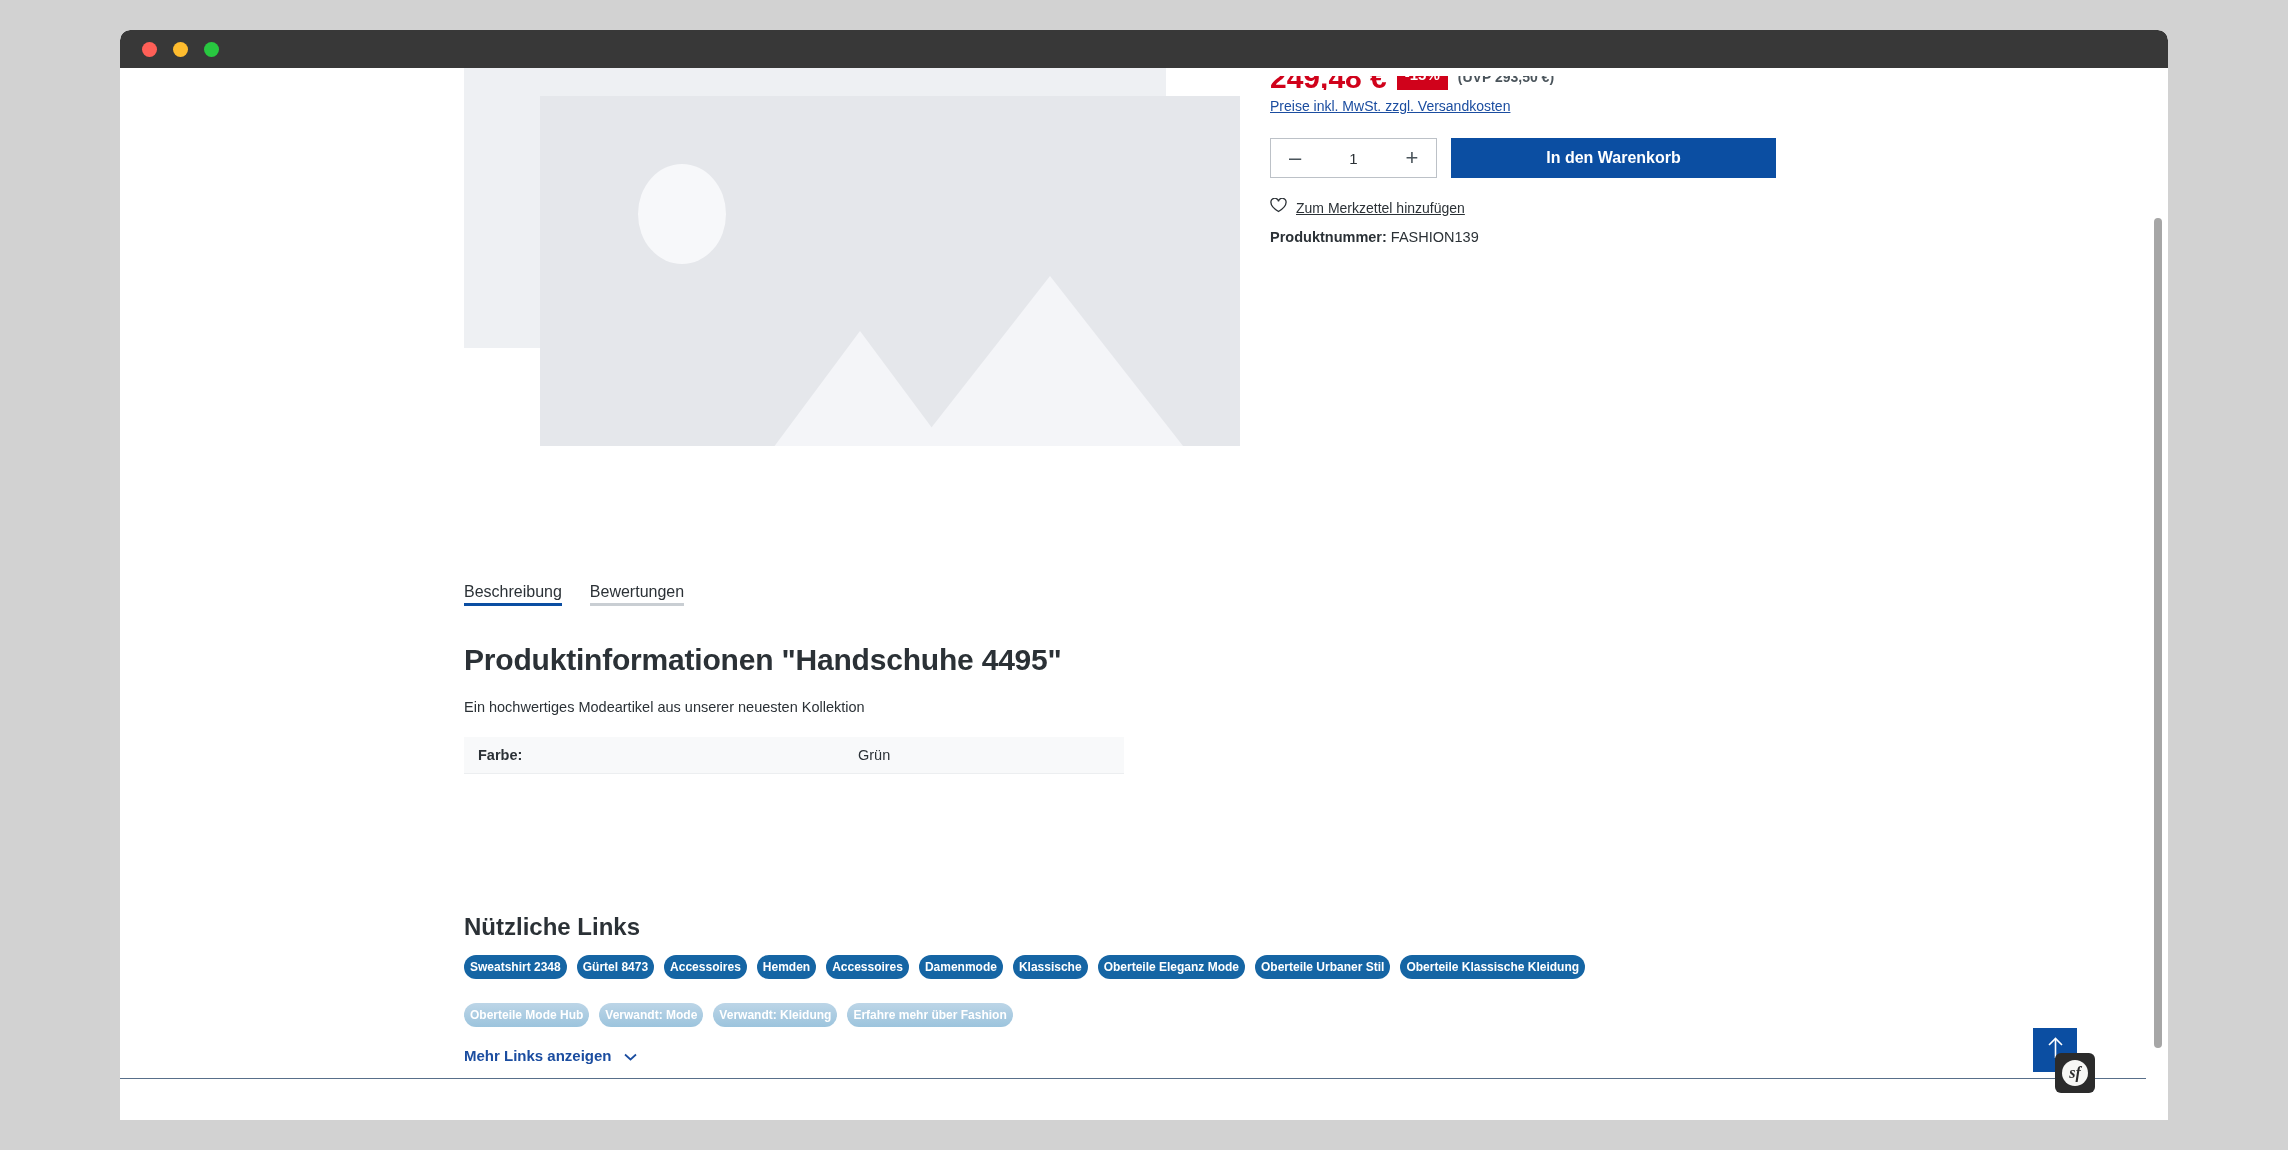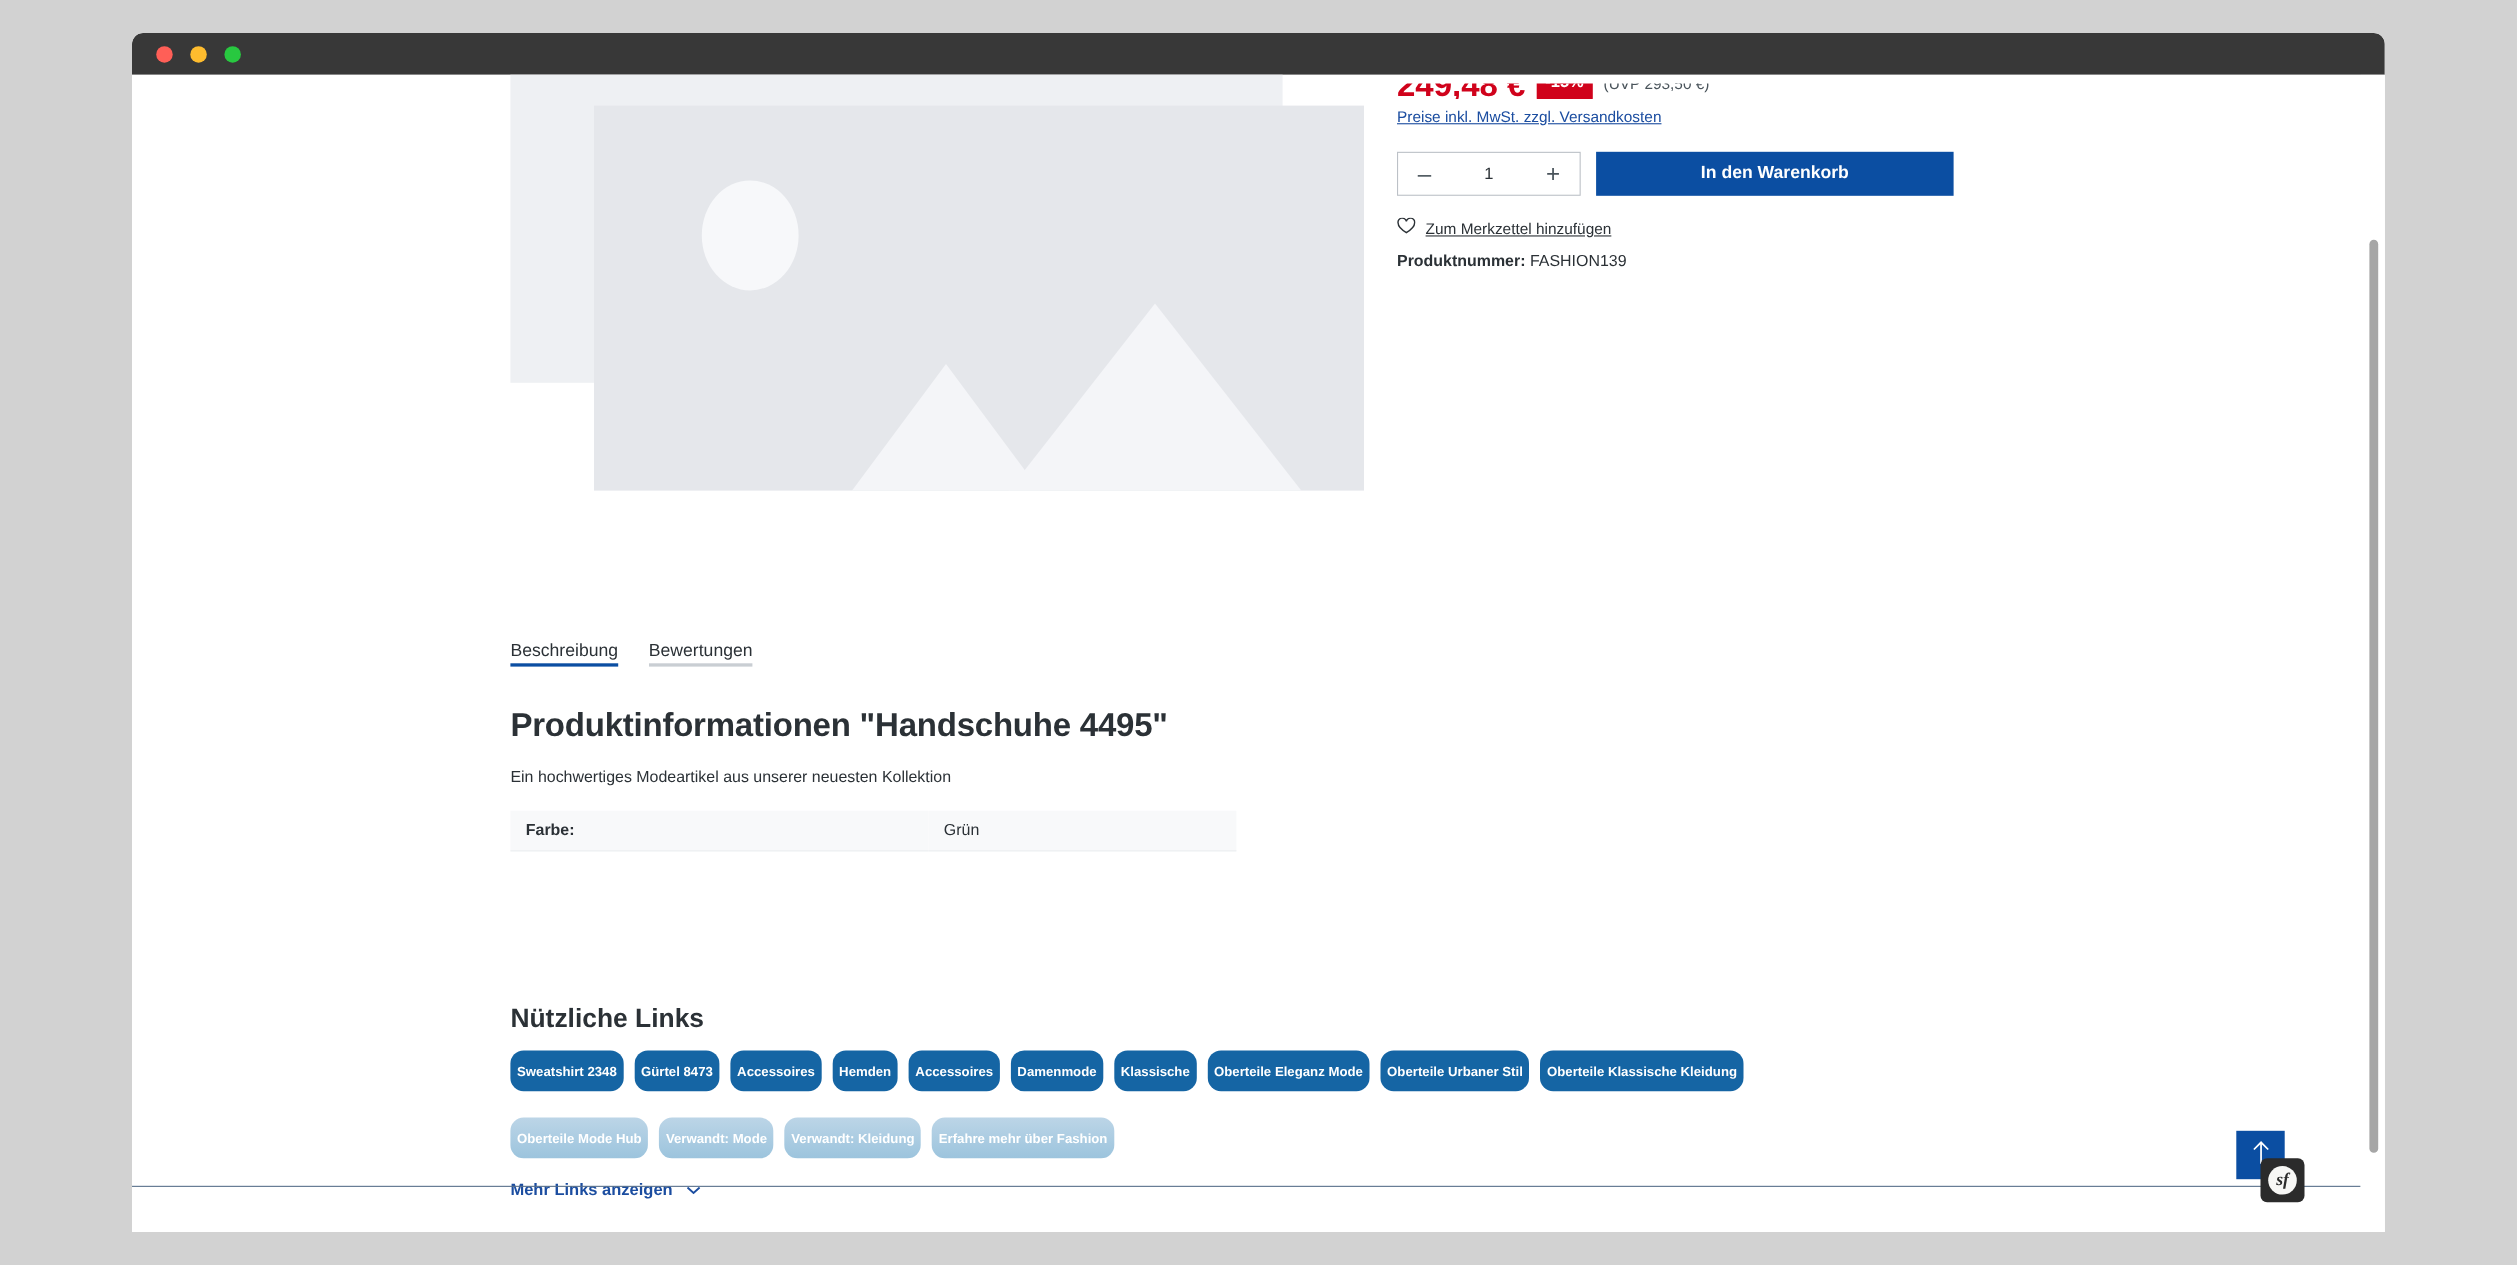--- a/index.html
+++ b/index.html
@@ -117,21 +117,21 @@
     white-space: nowrap;
   }
   #price-badge {
     display: inline-block;
     background: #d0021b; color: #fff;
     font-size: 15px; font-weight: bold;
     padding: 2px 8px; border-radius: 3px;
     margin-left: 10px; vertical-align: 8px;
   }
   #price-suffix {
-    color: #4a545b; font-size: 14px; font-weight: normal;
+    color: #4a545b; font-size: 14px; font-weight: bold;
     margin-left: 10px; vertical-align: 6px;
   }
   #tax-note {
     display: block;
     margin-top: 8px;
     font-size: 14px;
     color: #1b4da0;
     text-decoration: underline;
     cursor: pointer;
   }
@@ -231,21 +231,21 @@
   }
   #links-title {
     font-size: 24px; font-weight: bold; color: #2b3136;
   }
   .tag-row {
     display: flex; flex-wrap: wrap; gap: 0;
     margin-top: 14px;
   }
   .tag {
     display: inline-flex; align-items: center;
-    height: 37px; padding: 0 6px;
+    height: 24px; padding: 0 6px;
     margin: 0 10px 10px 0;
     border-radius: 12px;
     background: #1565a4;
     color: #ffffff;
     font-size: 12px; font-weight: bold;
     white-space: nowrap;
     cursor: pointer;
   }
   .tag.faded {
     background: linear-gradient(180deg, #bcd5e7 0%, #9cc4dd 100%);

